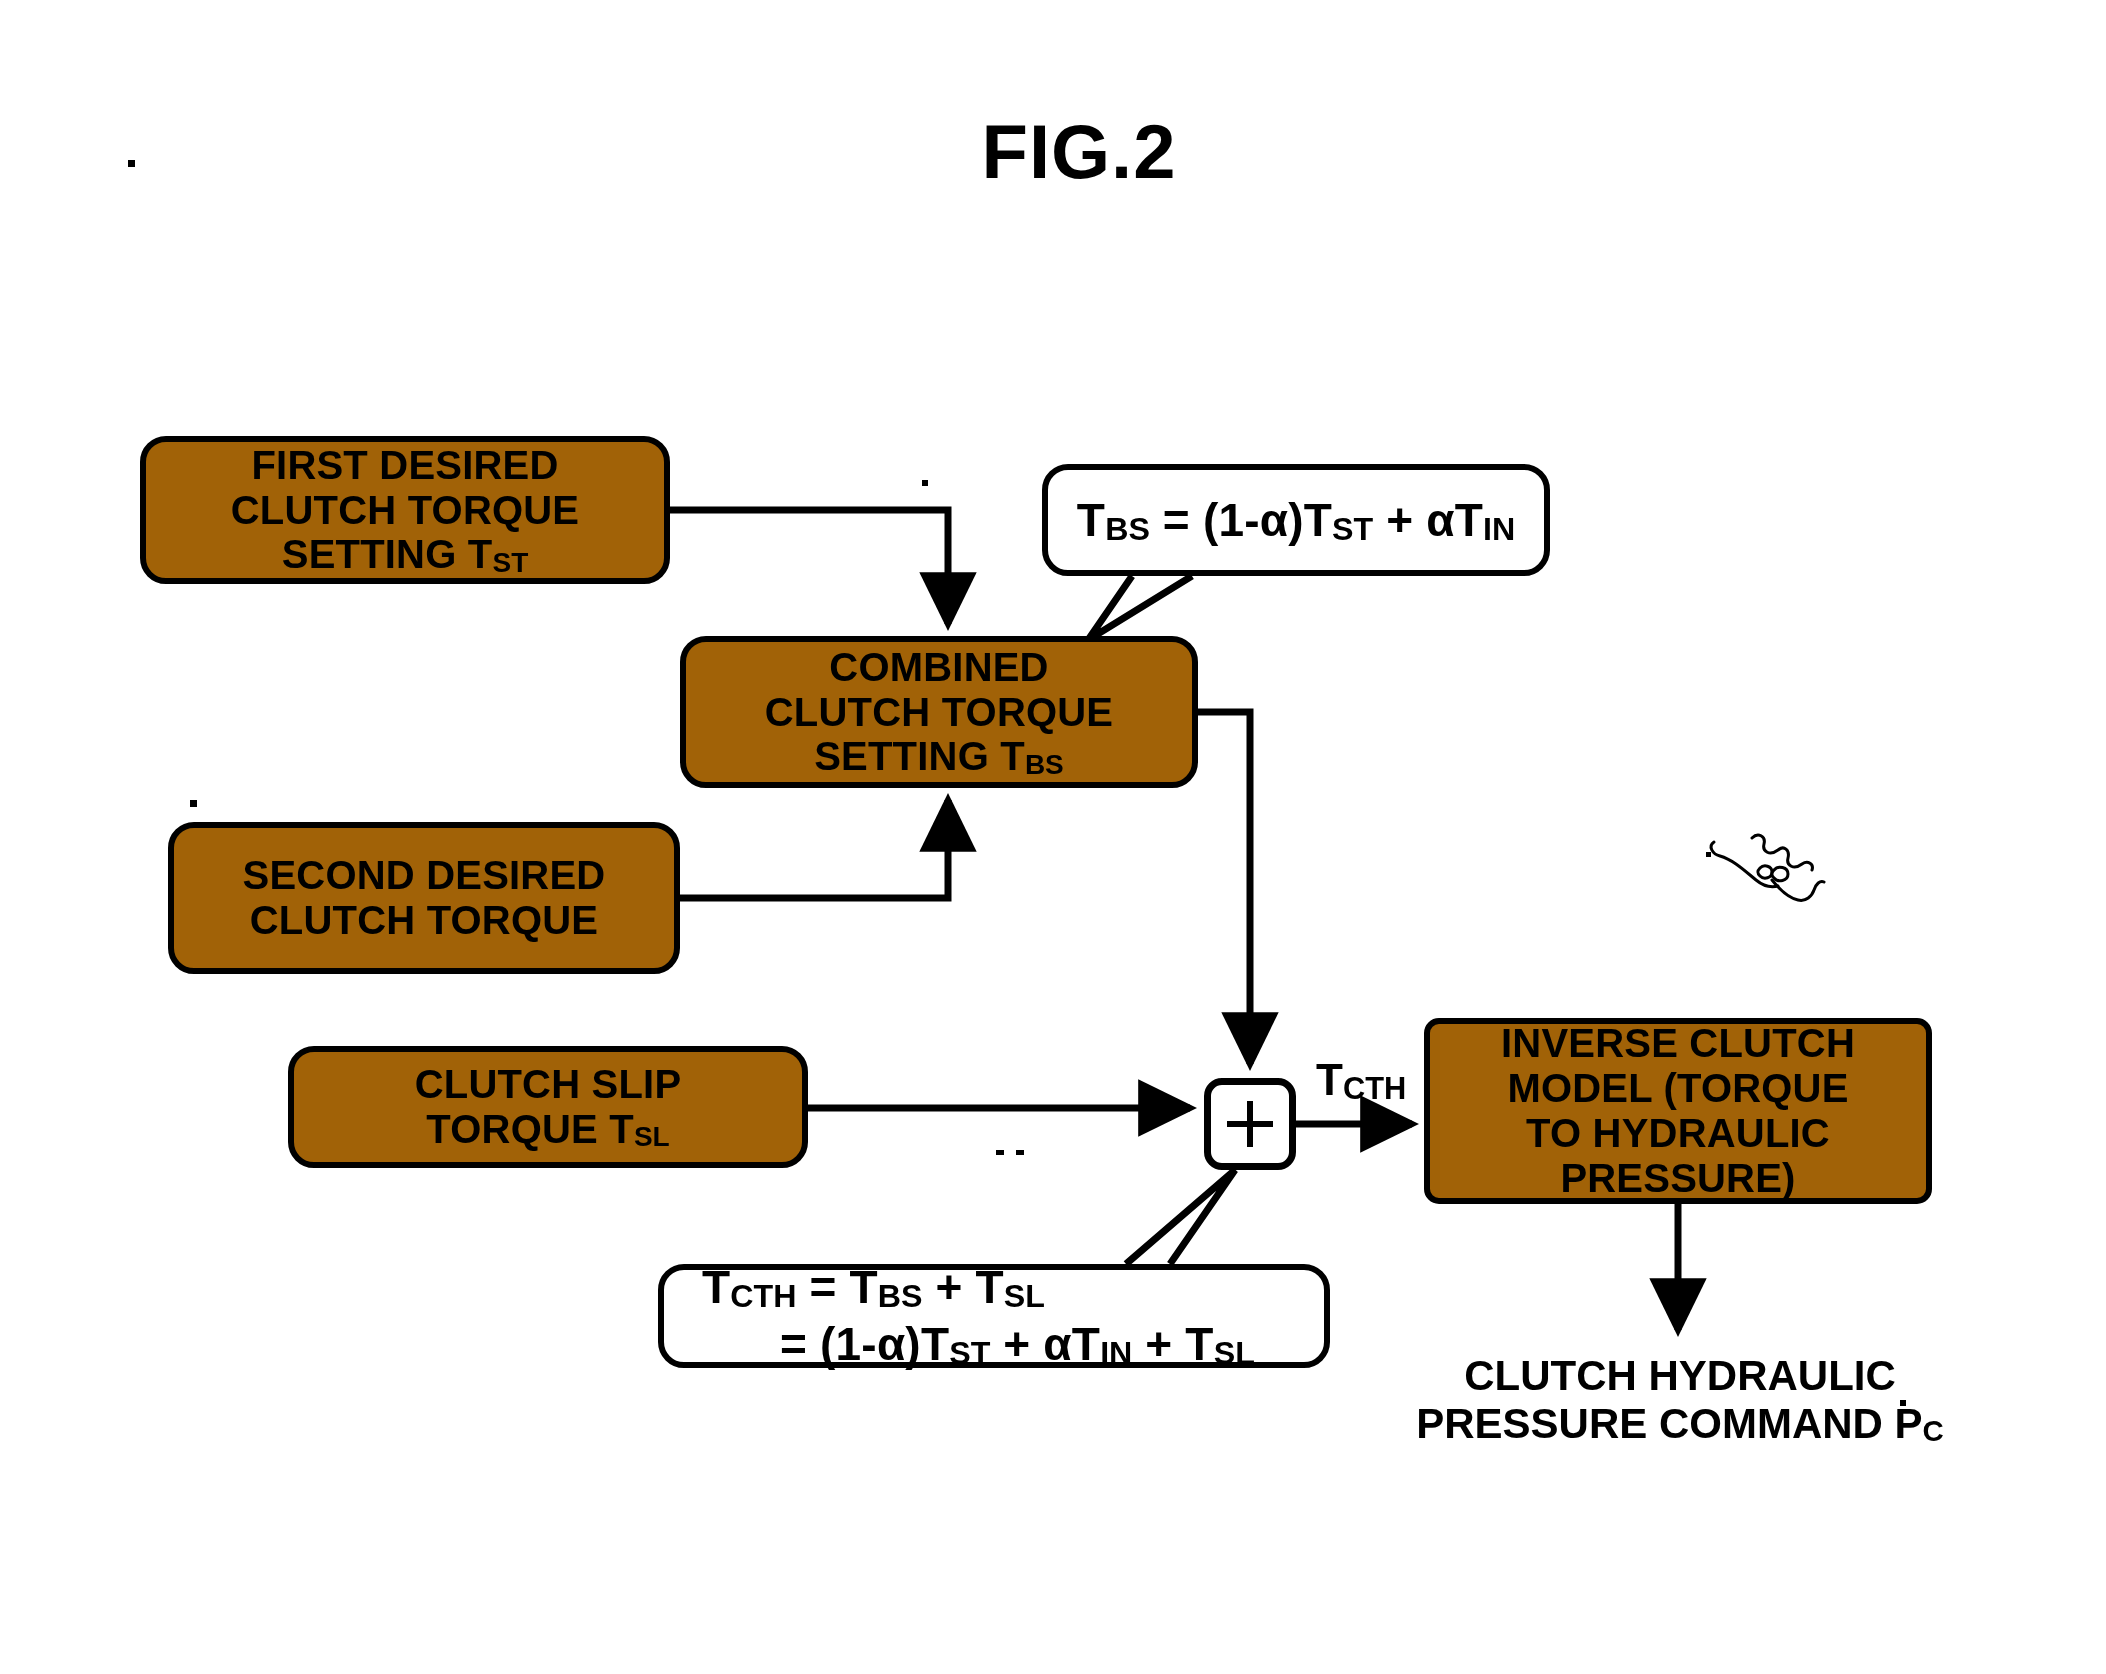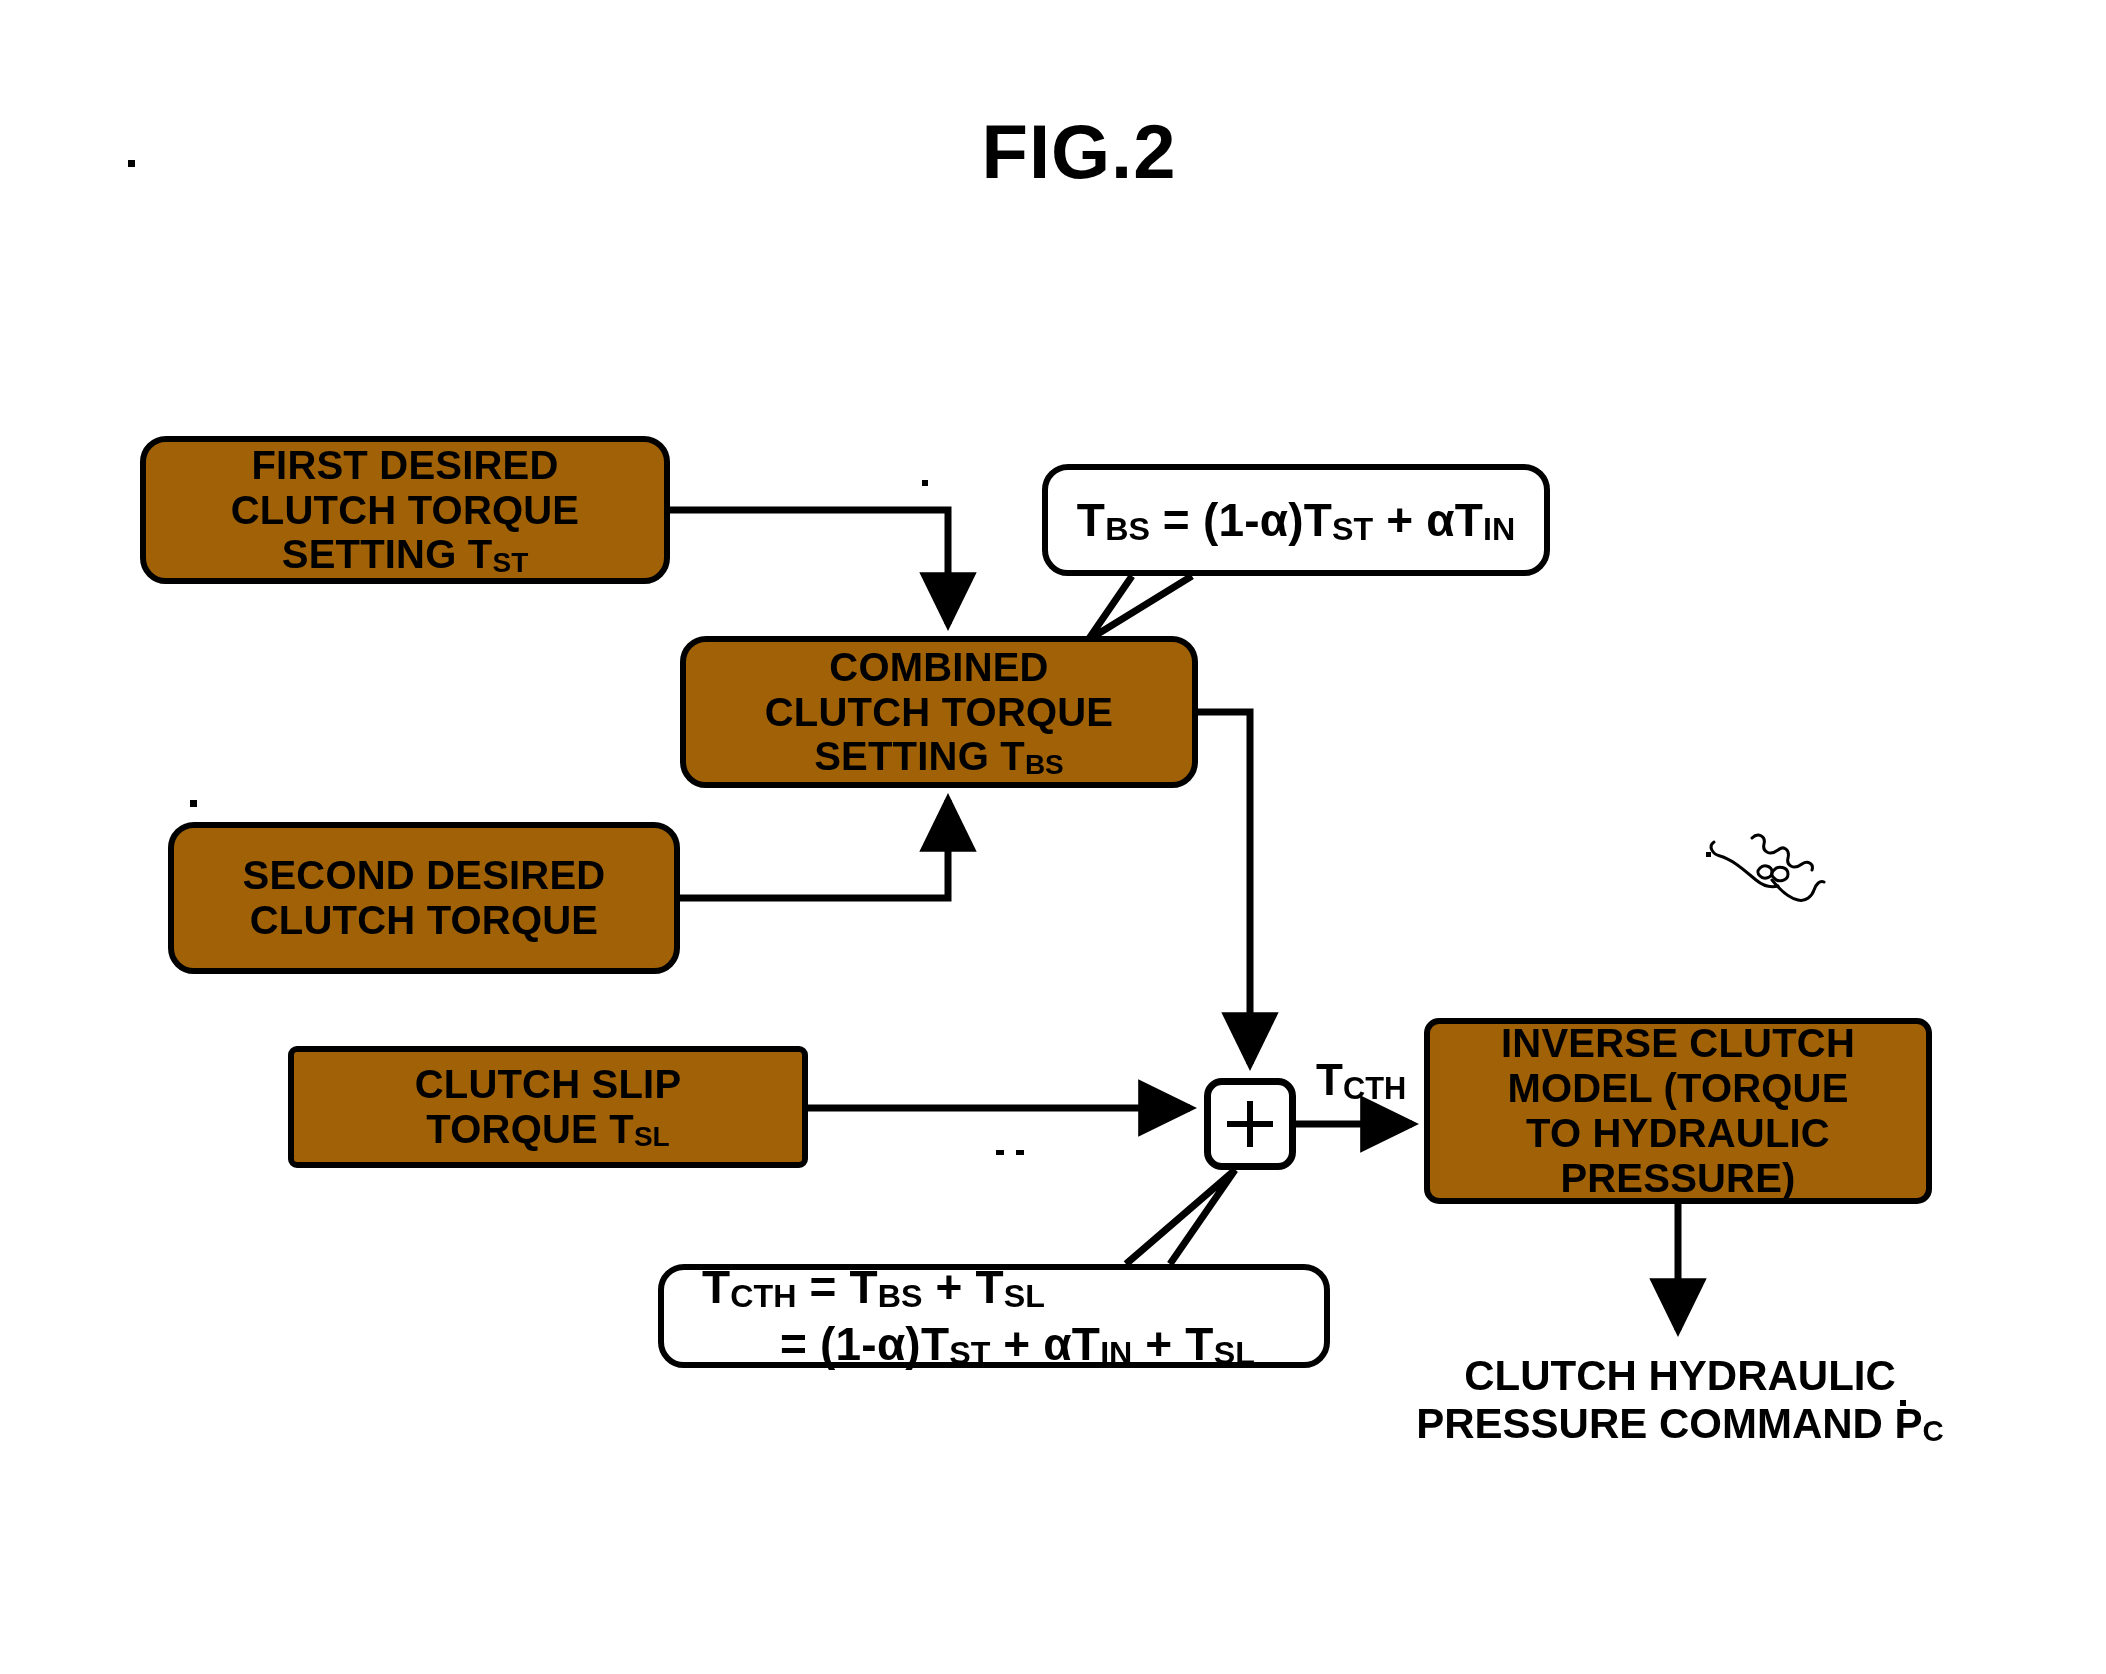--- a/index.html
+++ b/index.html
@@ -49,21 +49,21 @@
     vertical-align: baseline;
     position: relative;
     bottom: -0.12em;
     letter-spacing: 0;
   }
 
   
   #node-first    { left: 140px; top: 436px;  width: 530px; height: 148px; font-size: 40px; }
   #node-second   { left: 140px; top: 822px;  width: 512px; height: 152px; font-size: 40px; margin-left: 28px; }
   #node-combined { left: 680px; top: 636px;  width: 518px; height: 152px; font-size: 40px; }
-  #node-slip     { left: 288px; top: 1046px; width: 520px; height: 122px; font-size: 40px; border-radius: 9px; }
+  #node-slip     { left: 288px; top: 1046px; width: 520px; height: 122px; font-size: 40px; }
   #node-inverse  { left: 1424px;top: 1018px; width: 508px; height: 186px; font-size: 40px; border-radius: 15px; }
 
   
   .callout {
     position: absolute;
     box-sizing: border-box;
     border: 6px solid #000;
     border-radius: 26px;
     background: #fff;
     font-weight: bold;

